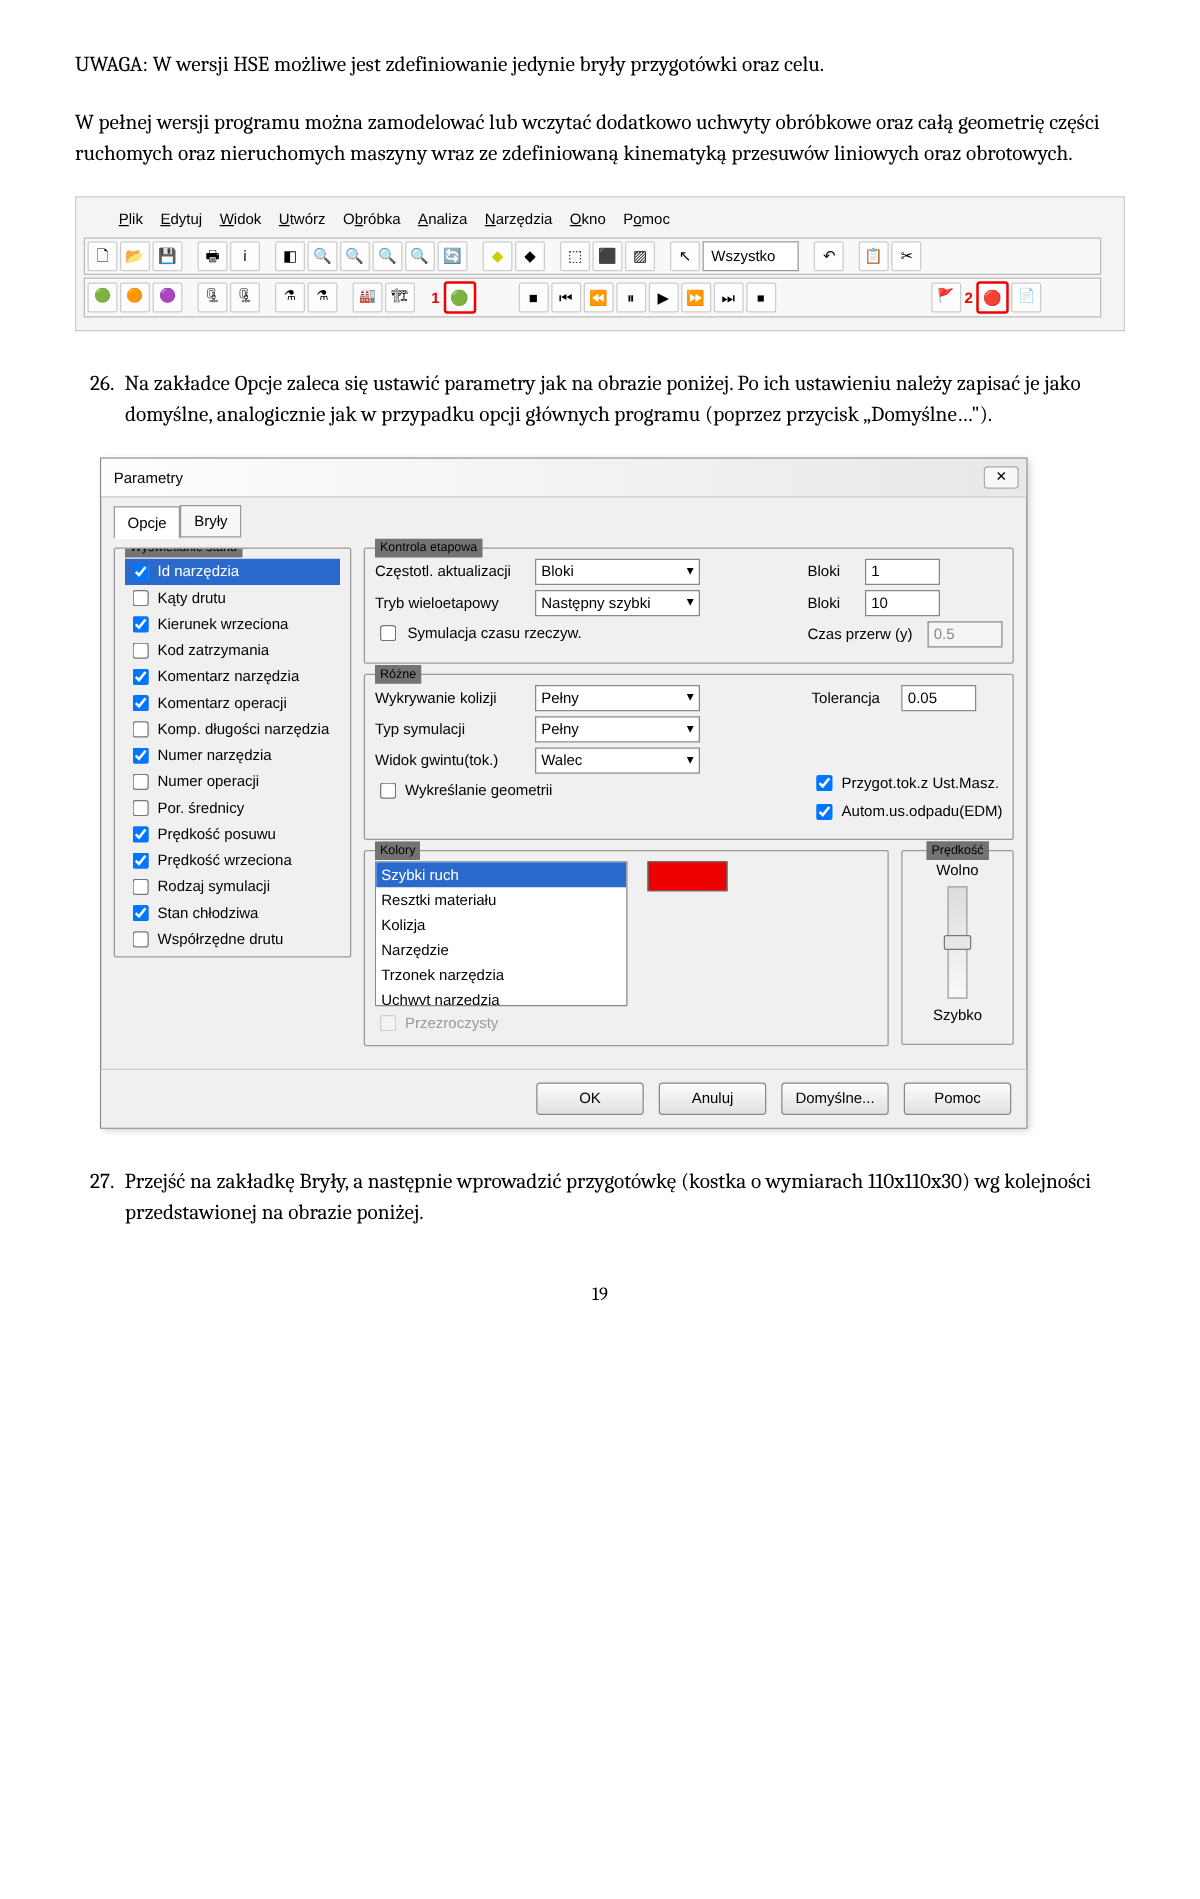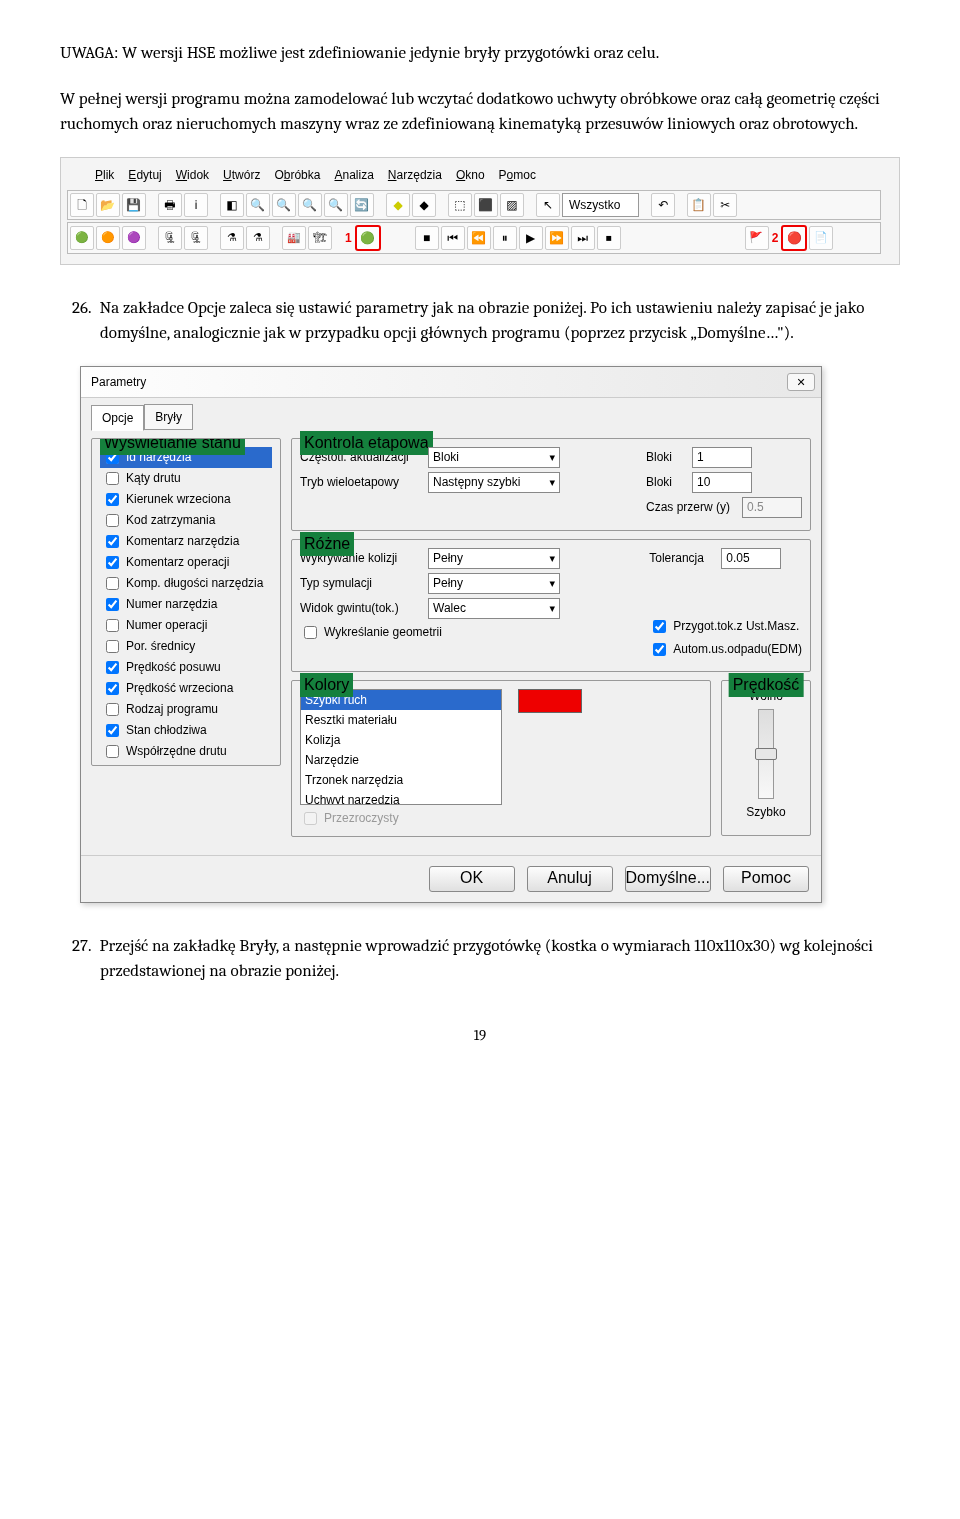--- a/index.html
+++ b/index.html
@@ -124,23 +124,23 @@
     border: 1px solid #999;
     border-radius: 2px;
     padding: 8px 8px 8px 8px;
     background: #f0f0f0;
     position: relative;
     margin-bottom: 8px;
   }
   .group-title {
     position: absolute;
     top: -8px; left: 8px;
-    background: #15803d;
+    background: #737373;
     padding: 0 4px;
-    font-size: 16px;
+    font-size: 10px;
   }
   .checklist {
     width: 172px;
     height: 310px;
     overflow: hidden;
   }
   .chk {
     display: flex;
     align-items: center;
     gap: 4px;
@@ -246,21 +246,21 @@
     padding: 10px 12px;
     border-top: 1px solid #ccc;
     background: #f0f0f0;
   }
   .btn {
     min-width: 84px;
     height: 24px;
     border: 1px solid #888;
     border-radius: 3px;
     background: linear-gradient(#fdfdfd,#e0e0e0);
-    font-size: 16px;
+    font-size: 12px;
     text-align: center;
     line-height: 22px;
   }
   .page-num { text-align: center; margin-top: 40px; font-size: 15px; }
   .chk-inner {
     display:flex;align-items:center;gap:4px;font-size:12px;
   }
   .mid-right-row {
     display:flex;gap:10px;
   }
@@ -410,21 +410,21 @@
             <div class="chk">
               <input type="checkbox" checked="" style="">
               <span>Prędkość posuwu</span>
             </div>
             <div class="chk">
               <input type="checkbox" checked="" style="">
               <span>Prędkość wrzeciona</span>
             </div>
             <div class="chk">
               <input type="checkbox" style="">
-              <span>Rodzaj programu</span>
+              <span>Rodzaj symulacji</span>
             </div>
             <div class="chk">
               <input type="checkbox" checked="" style="">
               <span>Stan chłodziwa</span>
             </div>
             <div class="chk">
               <input type="checkbox" style="">
               <span>Współrzędne drutu</span>
             </div>
             <div class="chk">
@@ -439,20 +439,24 @@
           <div class="group-title">Kontrola etapowa</div>
           <div class="mid-right-row">
             <div style="flex:1">
               <div class="row">
                 <label>Częstotl. aktualizacji</label>
                 <div class="combo">Bloki</div>
               </div>
               <div class="row">
                 <label>Tryb wieloetapowy</label>
                 <div class="combo">Następny szybki</div>
+              </div>
+              <div class="row">
+                <input type="checkbox" style="">
+                <span>Symulacja czasu rzeczyw.</span>
               </div>
             </div>
             <div>
               <div class="row">
                 <label style="width:40px">Bloki</label>
                 <div class="txt">1</div>
               </div>
               <div class="row">
                 <label style="width:40px">Bloki</label>
                 <div class="txt">10</div>

